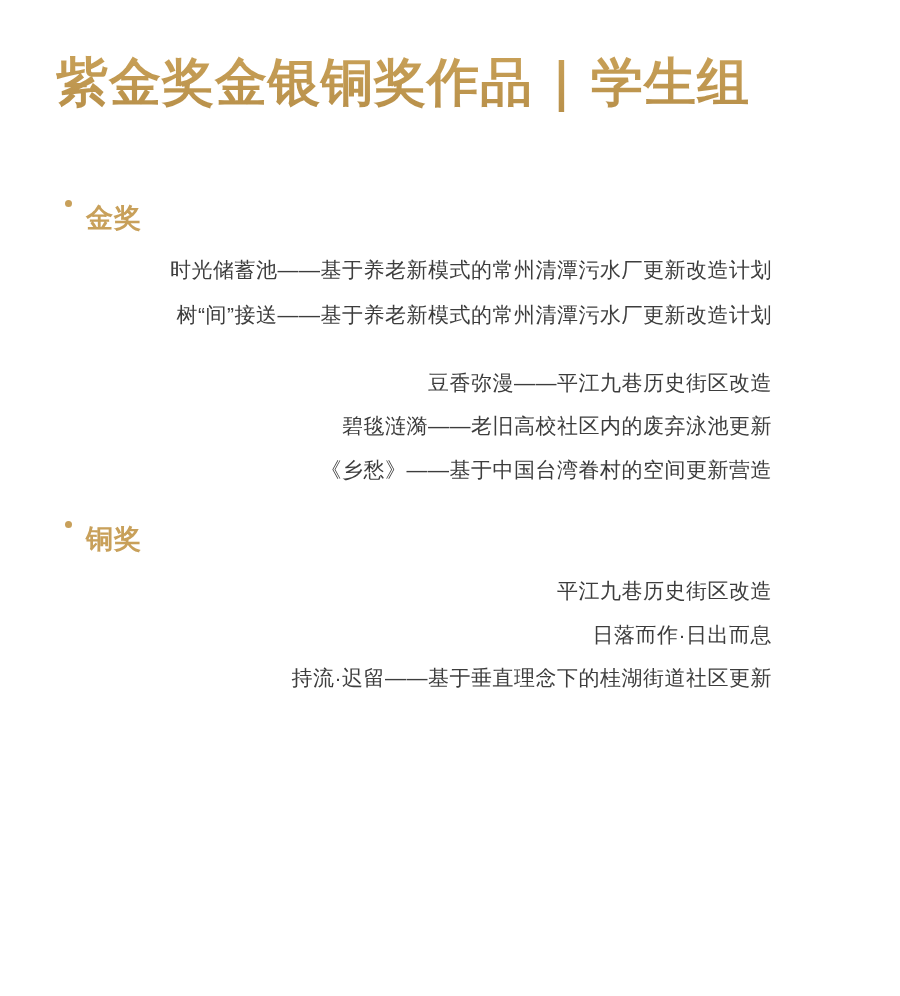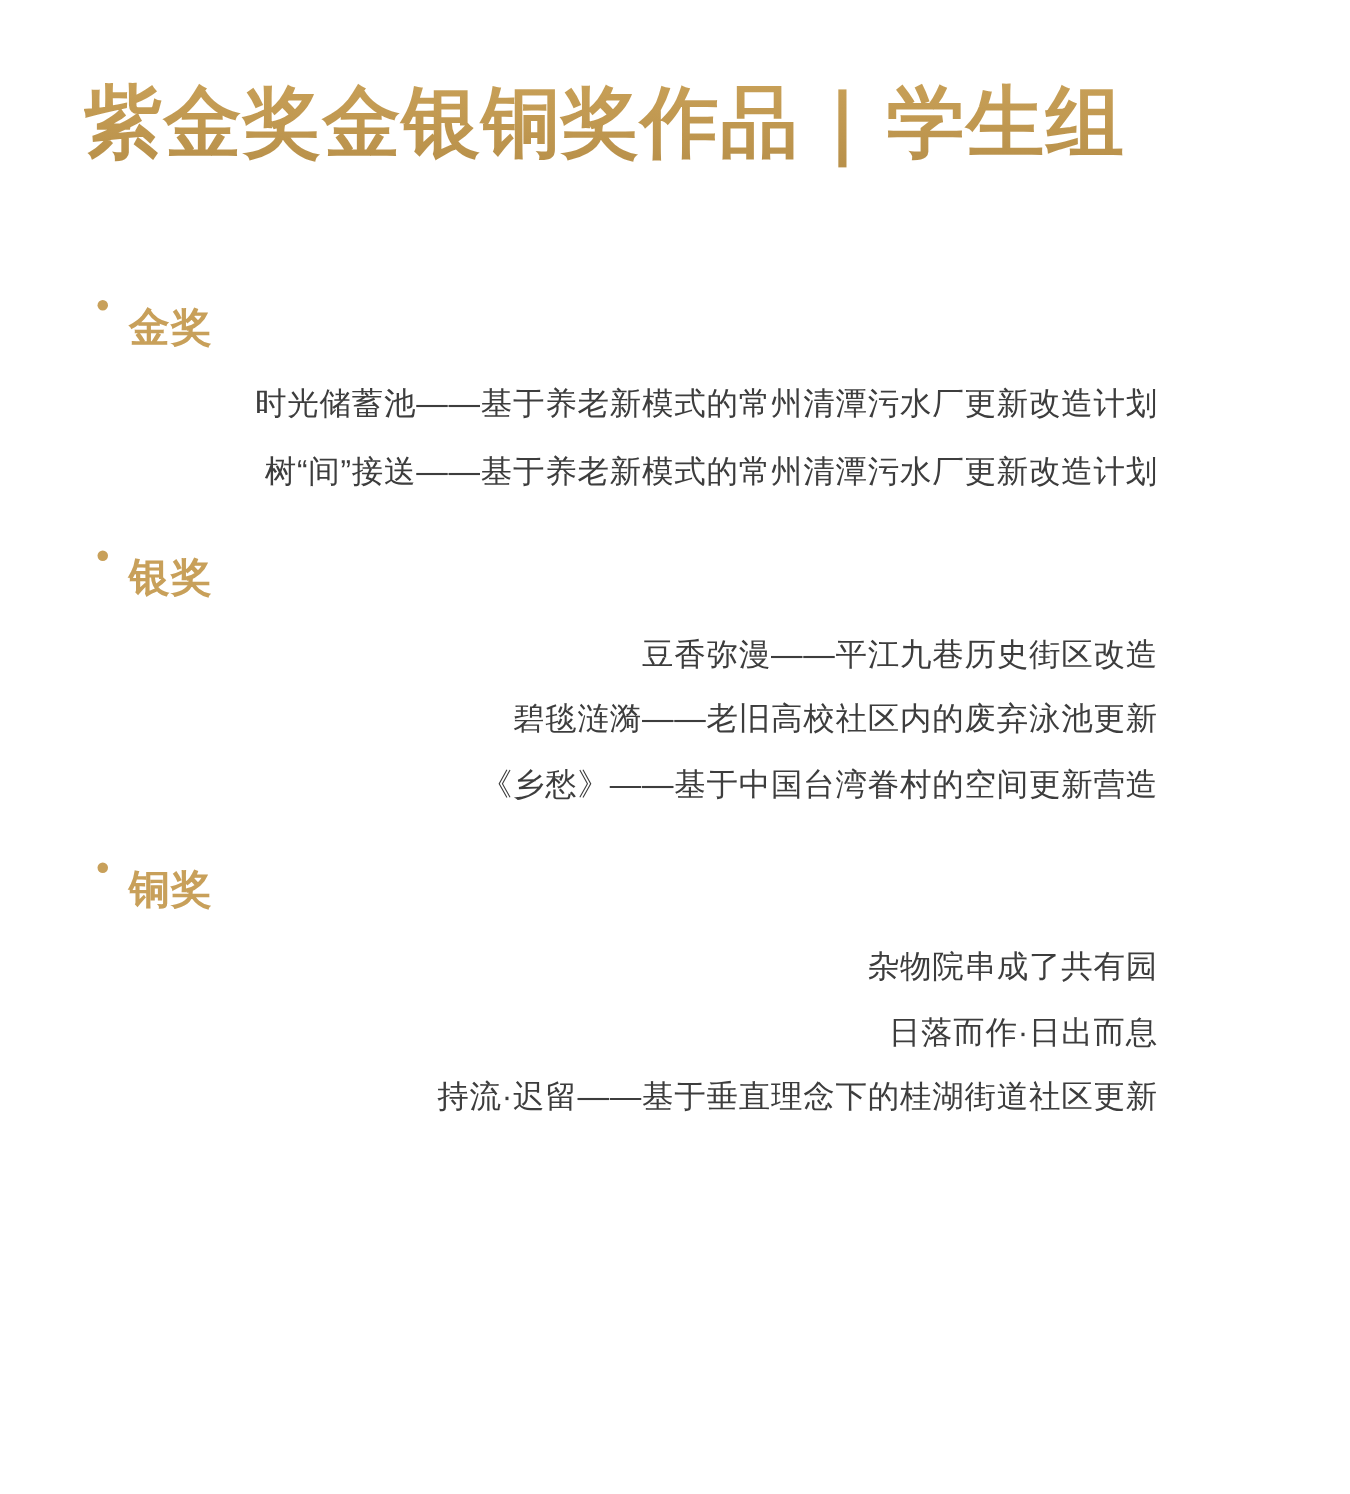--- a/index.html
+++ b/index.html
@@ -99,37 +99,33 @@
         <span class="bullet"></span>
         <span class="section-title">金奖</span>
       </div>
       <ul class="items">
         <li class="item">时光储蓄池——基于养老新模式的常州清潭污水厂更新改造计划</li>
         <li class="item">树“间”接送——基于养老新模式的常州清潭污水厂更新改造计划</li>
       </ul>
     </div>
 
     <div class="section section-silver">
-      <div class="section-head">
-        <span class="bullet"></span>
-        <span class="section-title">银奖</span>
-      </div>
       <ul class="items">
         <li class="item">豆香弥漫——平江九巷历史街区改造</li>
         <li class="item">碧毯涟漪——老旧高校社区内的废弃泳池更新</li>
         <li class="item">《乡愁》——基于中国台湾眷村的空间更新营造</li>
       </ul>
     </div>
 
     <div class="section section-bronze">
       <div class="section-head">
         <span class="bullet"></span>
         <span class="section-title">铜奖</span>
       </div>
       <ul class="items">
-        <li class="item">杂物院串成了共有园</li>
+        <li class="item">平江九巷历史街区改造</li>
         <li class="item">日落而作·日出而息</li>
         <li class="item">持流·迟留——基于垂直理念下的桂湖街道社区更新</li>
       </ul>
     </div>
 
   </div>
 </div>
 
 </body></html>

